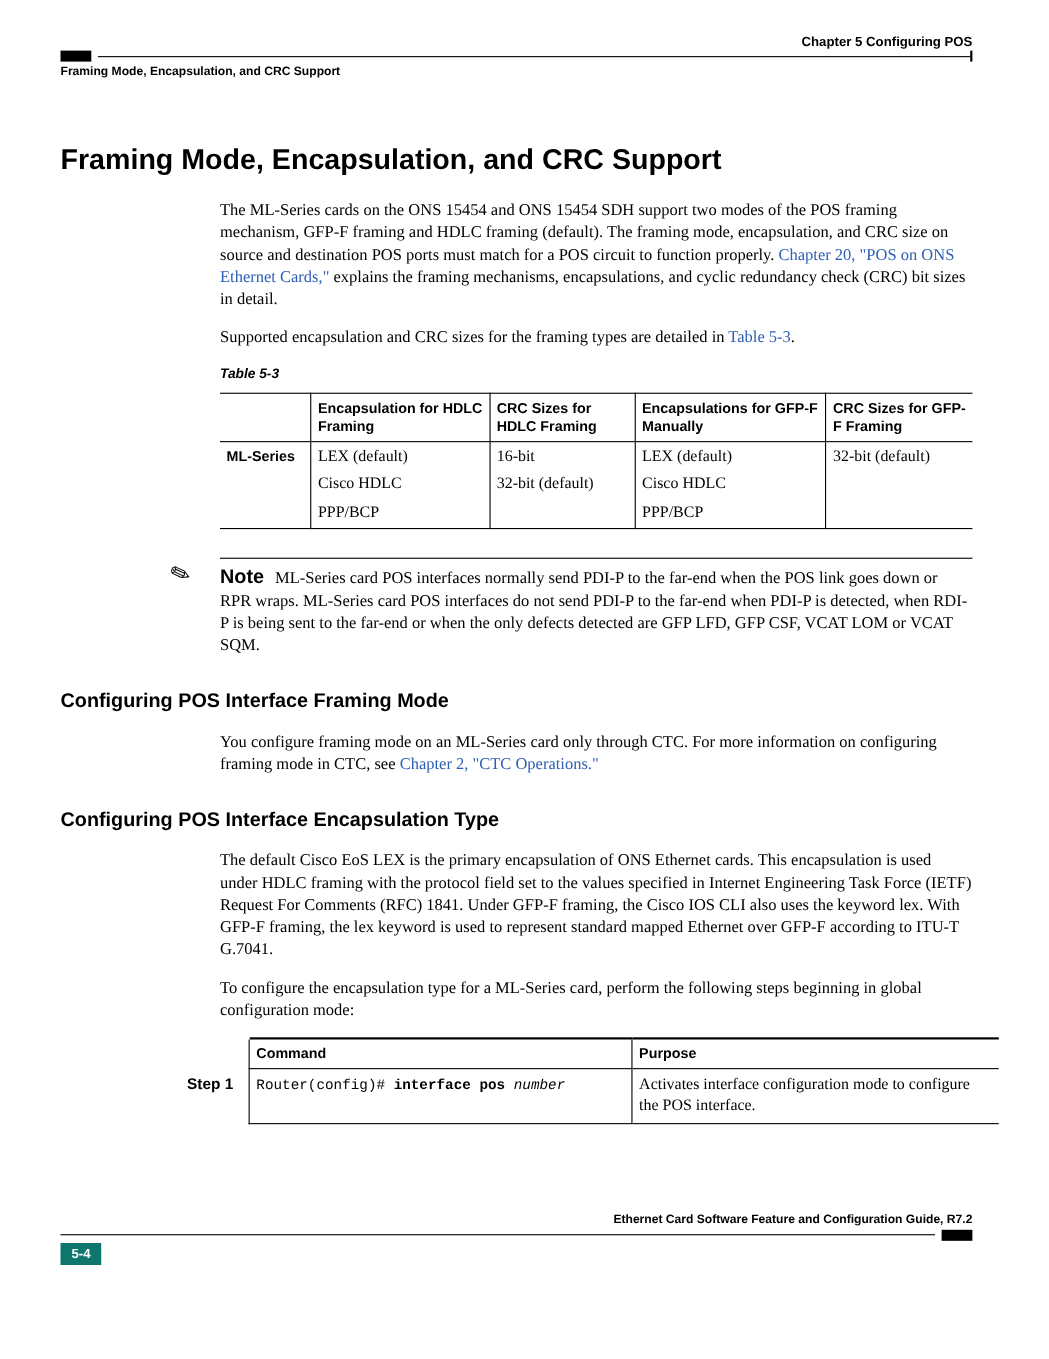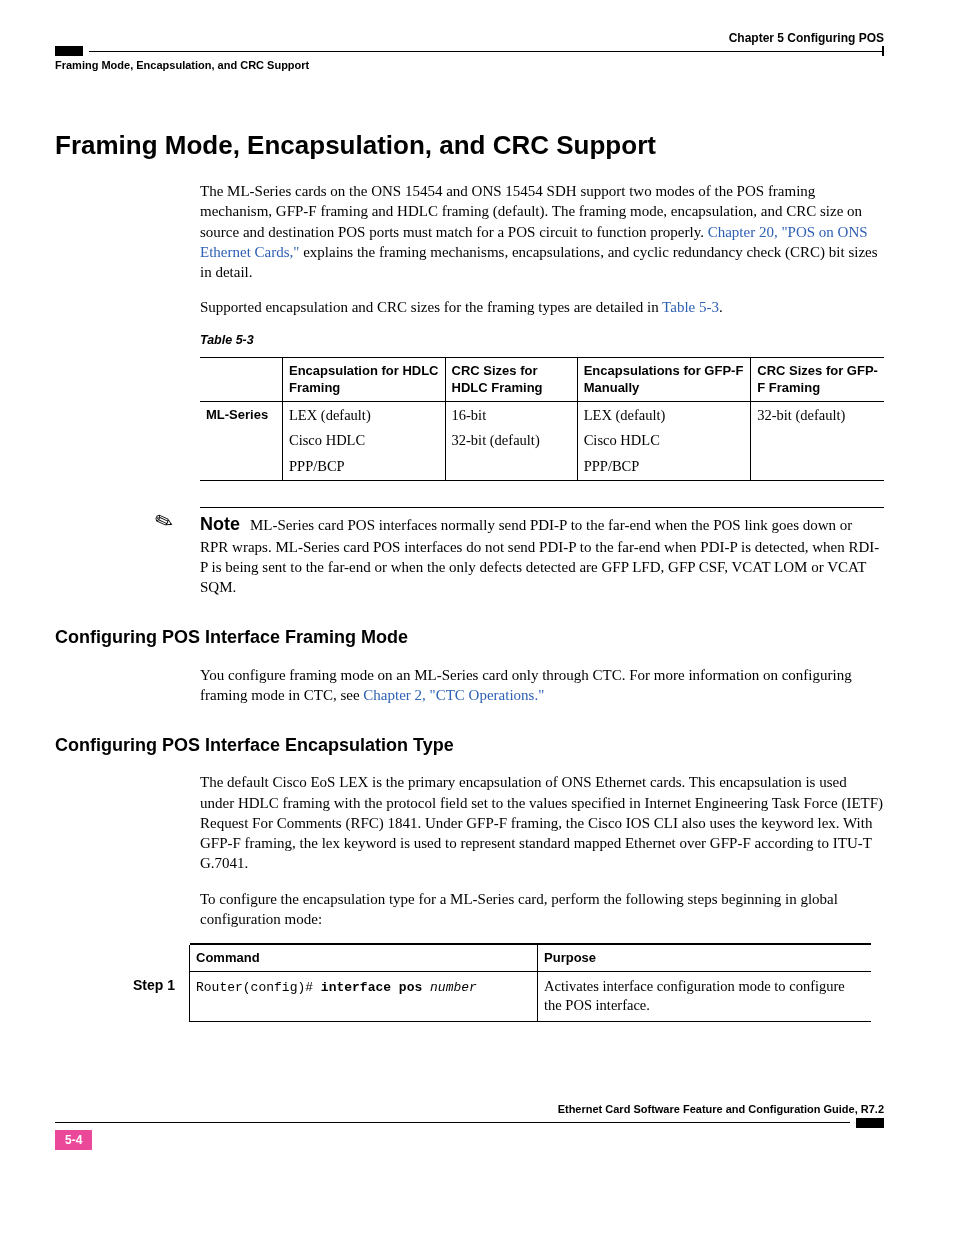--- a/index.html
+++ b/index.html
@@ -115,21 +115,21 @@
   .note-rule { border-top: 1px solid #000; margin-bottom: 4px; }
   .note-label {
     font-family: Arial, Helvetica, sans-serif;
     font-size: 18px;
     font-weight: bold;
     margin-right: 10px;
   }
 
   table.steps {
     border-collapse: collapse;
-    margin-left: 72px;
+    margin-left: 109px;
     width: calc(100% - 85px);
     font-size: 14.5px;
   }
   table.steps th {
     font-family: Arial, Helvetica, sans-serif;
     font-size: 13px;
     font-weight: bold;
     text-align: left;
     border-top: 2px solid #000;
     border-bottom: 1px solid #000;
@@ -166,21 +166,21 @@
   .footer-title {
     font-family: Arial, Helvetica, sans-serif;
     font-size: 11px;
     font-weight: bold;
     margin-left: 80px;
     margin-bottom: 1px;
     text-align: right;
   }
   .page-num {
     display: inline-block;
-    background: #ec4899;
+    background: #0f766e;
     color: #fff;
     font-family: Arial, Helvetica, sans-serif;
     font-size: 12px;
     font-weight: bold;
     padding: 2px 10px;
     margin-top: 2px;
   }
 </style>
 </head>
 <body>

